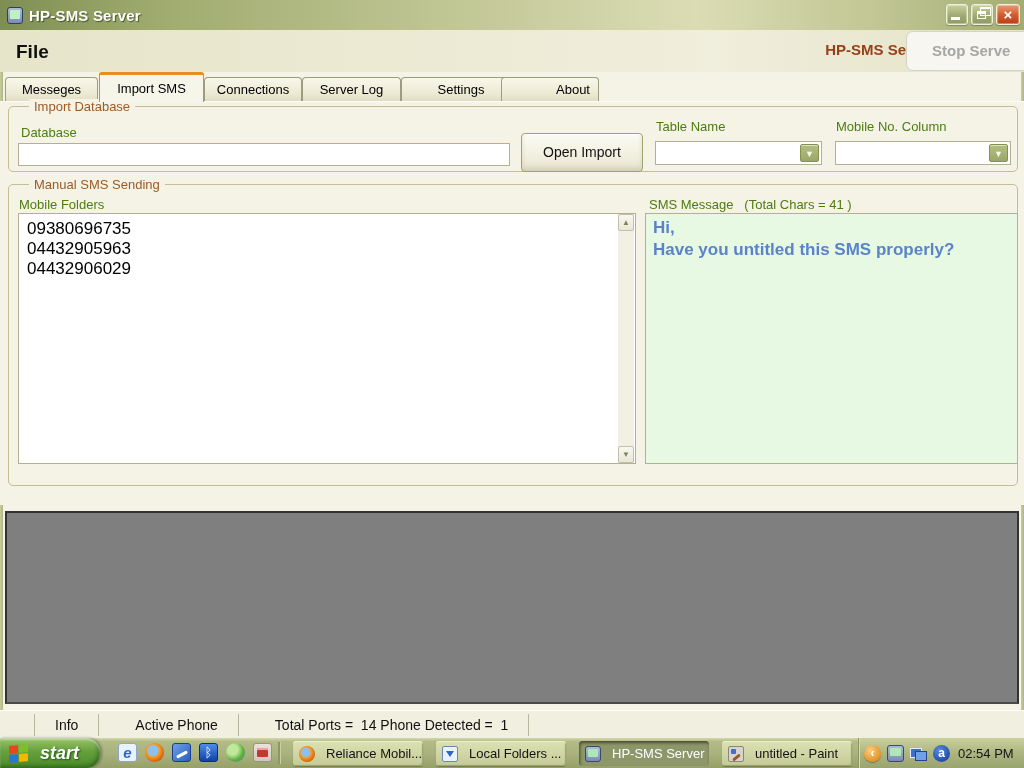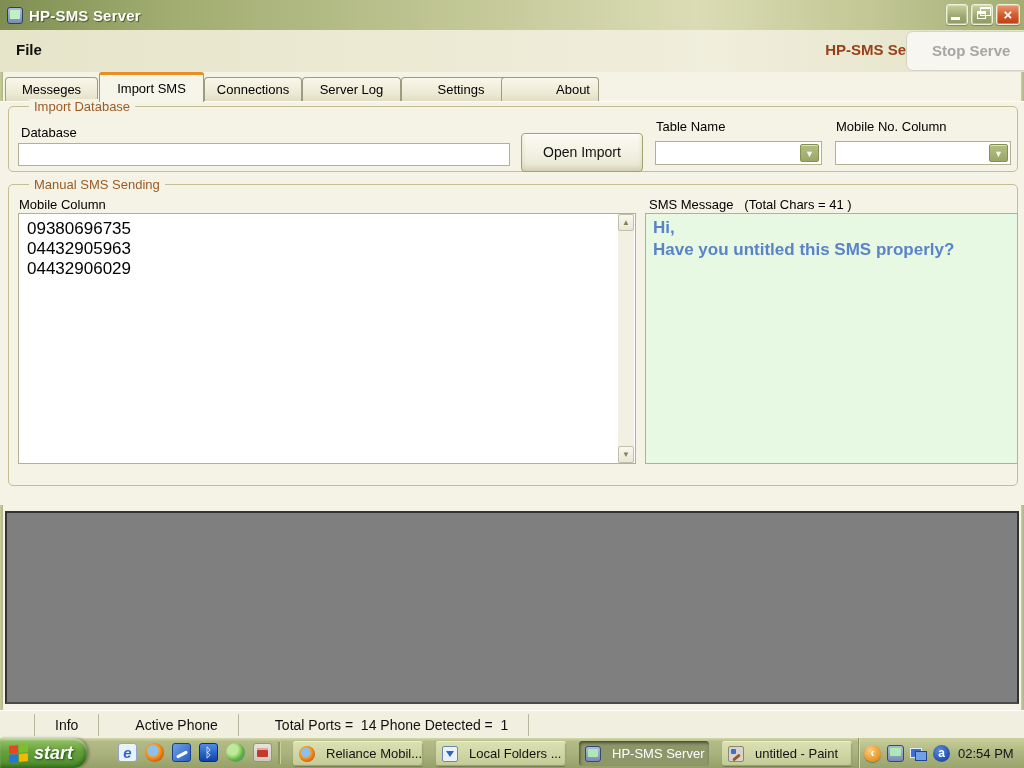--- a/index.html
+++ b/index.html
@@ -25,21 +25,21 @@
   .btn-close { left:996px; width:24px; background:linear-gradient(180deg,#EA9A74,#D55E31 50%,#BE3C14); }
   .glyph-min { position:absolute; left:4px; bottom:4px; width:9px; height:3px; background:#FFFFFF; }
   .glyph-restore { position:absolute; left:5px; top:6px; width:9px; height:8px; border:1px solid #fff; border-top:3px solid #fff; background:transparent; }
   .glyph-restore::before { content:""; position:absolute; left:2px; top:-7px; width:9px; height:6px; border:1px solid #fff; border-top:2px solid #fff; }
   .glyph-close { position:absolute; left:0; top:0; right:0; bottom:0; color:#fff; font-weight:bold;
     font-size:15px; line-height:19px; text-align:center; }
 
   
   .menubar { position:absolute; left:0; top:30px; width:1024px; height:42px;
     background:linear-gradient(90deg,#E6E4C9 0%,#ECEAD3 40%,#F0EEDC 70%,#E3E2C5 100%); }
-  .menu-file { position:absolute; left:16px; top:11px; font-size:15px; font-weight:bold; color:#101010; cursor:default; }
+  .menu-file { position:absolute; left:16px; top:11px; font-size:19px; font-weight:bold; color:#101010; cursor:default; }
   .server-title-text { position:absolute; right:118px; top:11px; font-size:15px; font-weight:bold;
     color:#97411A; white-space:nowrap; }
   .stop-btn { position:absolute; left:906px; top:1px; width:132px; height:40px;
     background:#F7F6F0; border:1px solid #D4D3C8; border-radius:7px 0 0 7px;
     color:#A6A6A4; font-weight:bold; font-size:15px; line-height:38px; padding-left:25px; white-space:nowrap; }
 
   
   .tabstrip { position:absolute; left:0; top:72px; width:1024px; height:30px; }
   .tab { position:absolute; top:5px; height:25px; border:1px solid #9C9C80; border-bottom:none;
     border-radius:4px 4px 0 0; background:linear-gradient(180deg,#F9F7EA,#EBE8D2 70%,#DFDBC2);
@@ -50,21 +50,21 @@
     background:#E78F25; border-radius:3px 3px 0 0; }
 
   
   .tabpage { position:absolute; left:0; top:101px; width:1024px; height:404px; background:#F4F3E5;
     border-top:1px solid #FDFCF5; }
 
   .groupbox { position:absolute; border:1px solid #C4BE94; border-radius:5px; }
   .group-label { position:absolute; top:-8px; left:20px; background:#F4F3E5; padding:0 5px;
     font-size:13px; color:#9C5B24; white-space:pre; }
 
-  .fieldlabel { position:absolute; font-size:13px; color:#000000; white-space:pre; }
+  .fieldlabel { position:absolute; font-size:13px; color:#4d7c0f; white-space:pre; }
 
   .textinput { position:absolute; background:#FFFFFF; border:1px solid #B5B092; font-size:14px;
     padding:2px 5px; font-family:"Liberation Sans",sans-serif; }
 
   .xp-button { position:absolute; background:linear-gradient(180deg,#FCFBF4,#F1EFDF 60%,#E5E2CC);
     border:1px solid #9FA56D; border-radius:4px; font-size:14px; color:#111; text-align:center;
     box-shadow:inset 0 1px 0 #fff, inset 0 -3px 4px rgba(190,186,150,.45); cursor:default; }
 
   .combo { position:absolute; height:24px; background:#fff; border:1px solid #B5B092; }
   .combo-arrow { position:absolute; right:2px; top:2px; bottom:2px; width:19px;
@@ -91,25 +91,25 @@
 
   
   .statusbar { position:absolute; left:0; top:710px; width:1024px; height:28px; background:#F1EFE0;
     border-top:1px solid #FFFFFF; display:flex; align-items:center; padding-left:18px; font-size:14px; color:#111; }
   .status-panel { border-right:1px solid #B9B7A1; padding:3px 20px; white-space:pre;margin-left:16px; }
   .status-panel:first-child { border-left:1px solid #B9B7A1; }
 
   
   .taskbar { position:absolute; left:0; top:738px; width:1024px; height:30px;
     background:linear-gradient(180deg,#D3D9A8 0%,#B2BA86 12%,#A9B17C 55%,#96A068 100%); }
-  .start-btn { position:absolute; left:0; top:0; width:87px; height:30px;
+  .start-btn { position:absolute; left:0; top:0; width:100px; height:30px;
     border-radius:0 14px 14px 0;
     background:linear-gradient(180deg,#9AC468 0%,#66A03C 45%,#4E8B2B 100%);
     box-shadow:inset 0 2px 2px rgba(255,255,255,.45), inset -2px -2px 4px rgba(0,60,0,.45), 2px 0 3px rgba(0,0,0,.3);
-    display:flex; align-items:center; gap:6px; padding-left:9px; cursor:default; }
+    display:flex; align-items:center; gap:12px; padding-left:9px; cursor:default; }
   .start-label { color:#fff; font-size:18px; font-weight:bold; font-style:italic;
     text-shadow:1px 1px 2px rgba(0,50,0,.7); }
   .start-flag { width:19px; height:17px; display:grid; grid-template-columns:1fr 1fr;
     grid-template-rows:1fr 1fr; gap:1px; transform:skewY(-5deg); }
   .start-flag span { border-radius:1px; }
   .fl-r { background:#E8471E; } .fl-g { background:#7DBF28; } .fl-b { background:#2B74D8; } .fl-y { background:#F4B800; }
 
   .quicklaunch { position:absolute; left:118px; top:5px; display:flex; gap:8px; align-items:center; }
   .ql-icon { width:19px; height:19px; border-radius:3px; position:relative; cursor:default; }
   .ie-ic { background:#EAF2FB; border:1px solid #8FA8C8; color:#2A66C8; font-weight:bold; font-size:15px;
@@ -226,21 +226,21 @@
   </div>
   <span class="fieldlabel" style="left:836px;top:119px;">Mobile No. Column</span>
   <div class="combo" style="left:835px;top:141px;width:176px;">
     <span></span>
     <span class="combo-arrow">▼</span>
   </div>
 
   <div class="groupbox" style="left:8px;top:184px;width:1010px;height:302px;">
     <span class="group-label">Manual SMS Sending</span>
   </div>
-  <span class="fieldlabel" style="left:19px;top:197px;">Mobile Column</span>
+  <span class="fieldlabel" style="left:19px;top:197px;">Mobile Folders</span>
   <div class="numbers-box">09380696735
 04432905963
 04432906029</div>
   <div class="vscroll">
     <div class="scroll-btn scroll-up">▲</div>
     <div class="scroll-btn scroll-down">▼</div>
   </div>
   <span class="fieldlabel" style="left:649px;top:197px;">SMS Message   (Total Chars = 41 )</span>
   <div class="sms-box">Hi,
 Have you untitled this SMS properly?</div>

